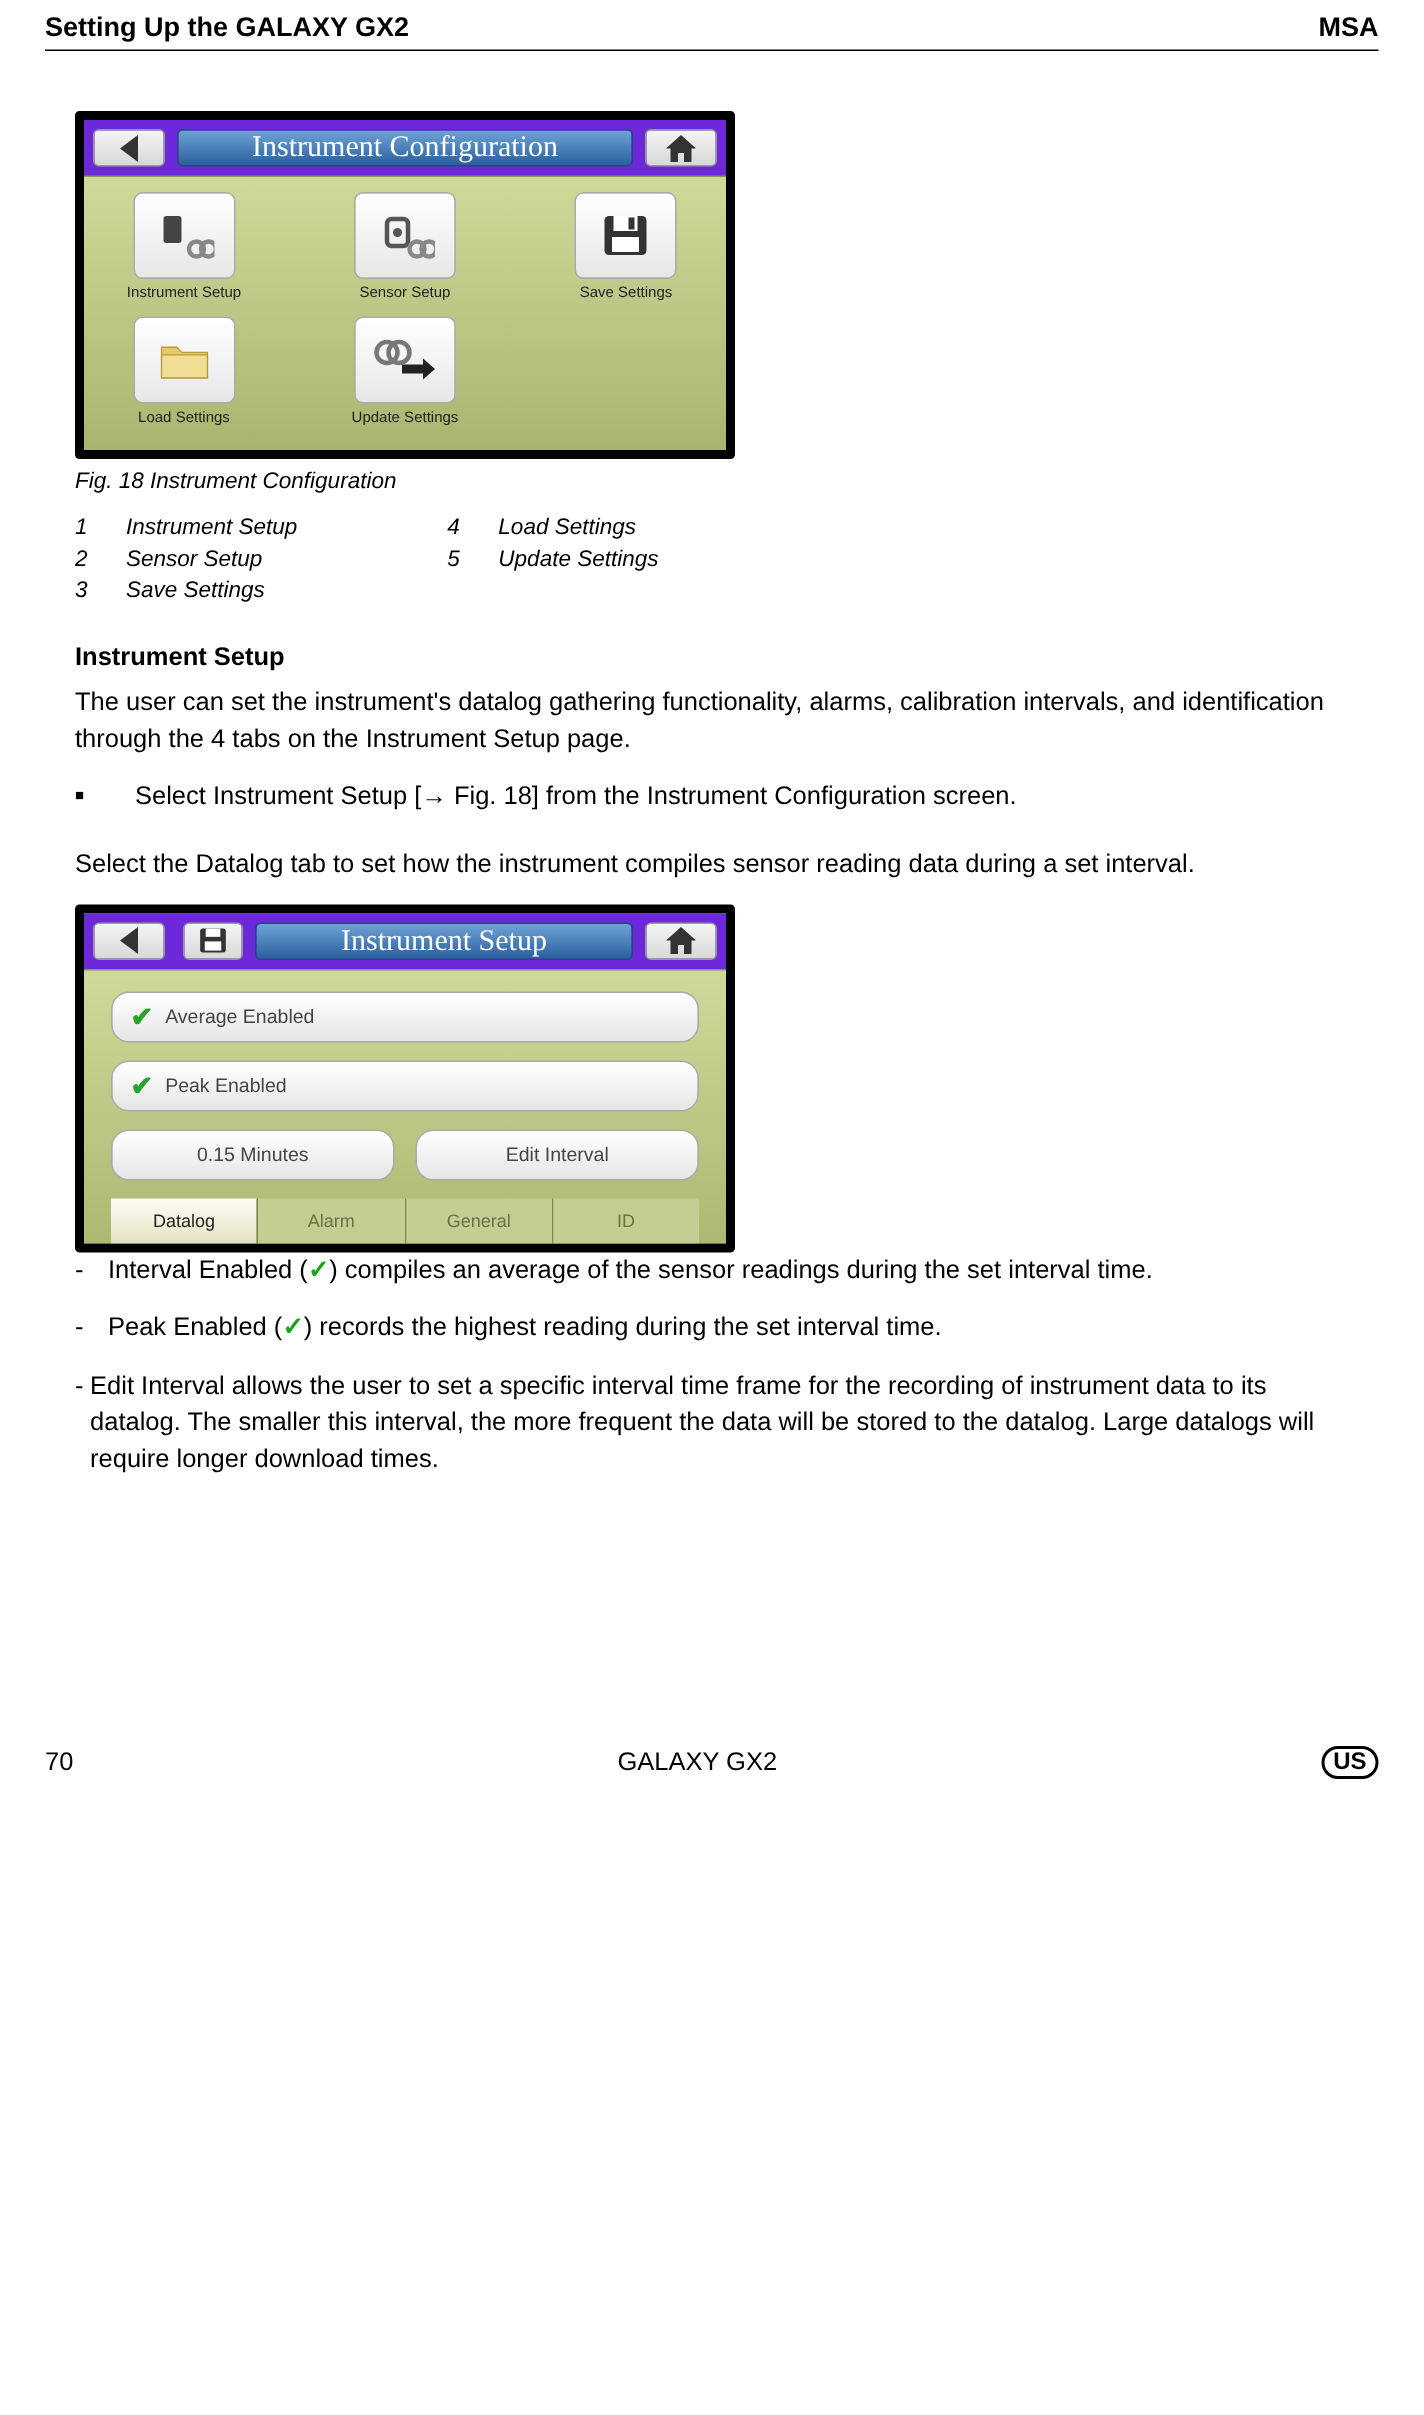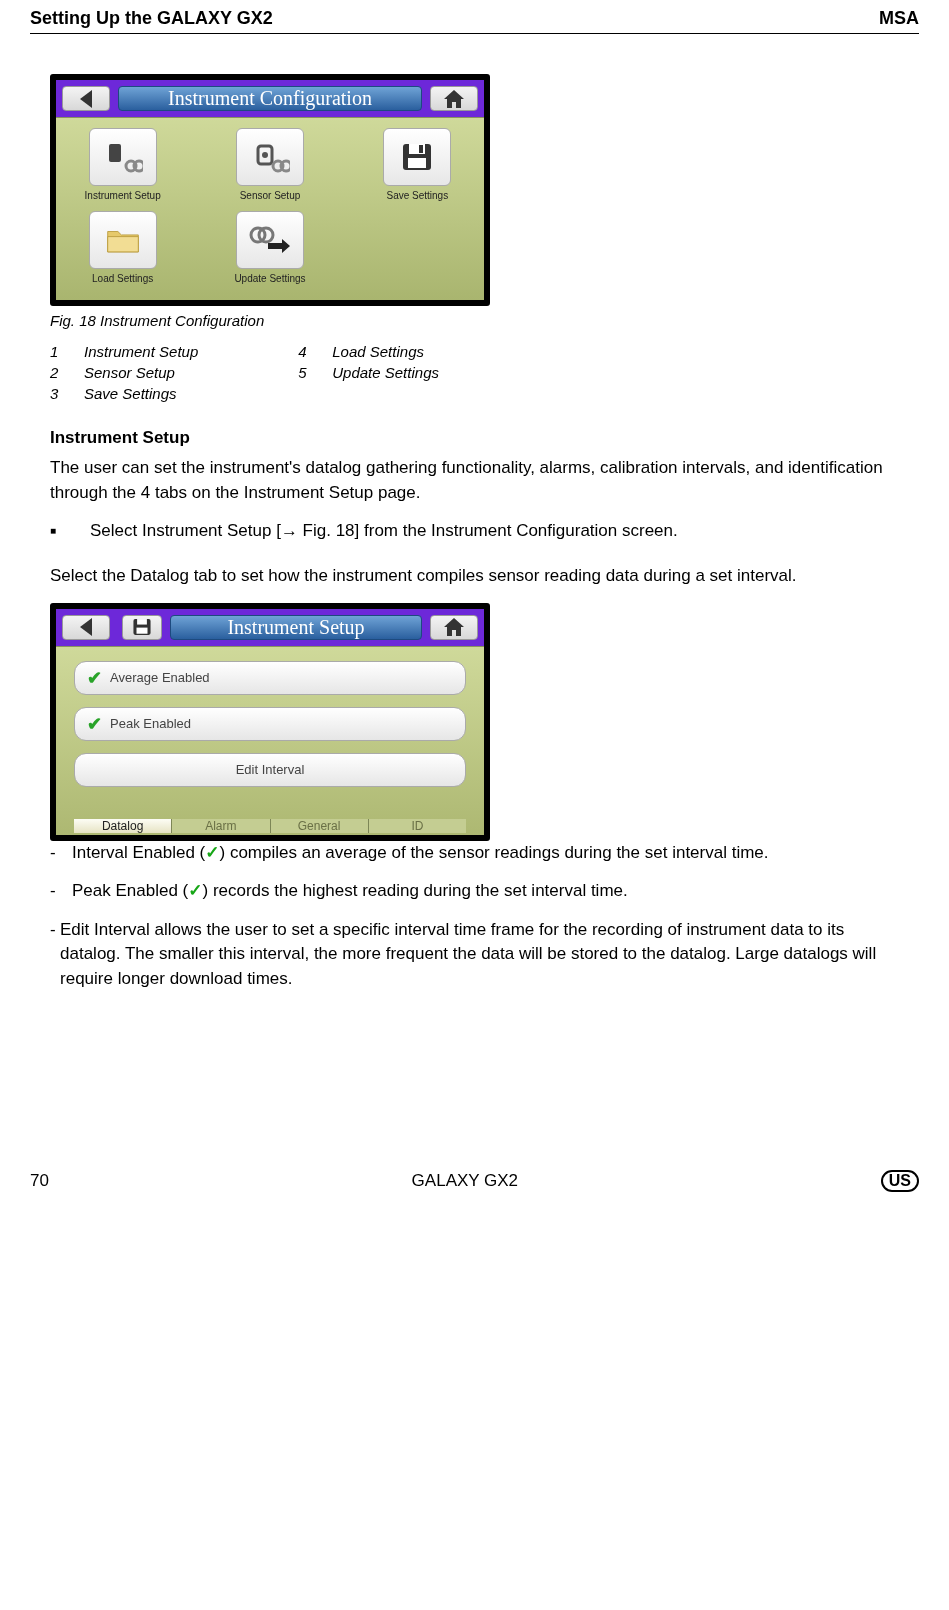--- a/index.html
+++ b/index.html
@@ -118,23 +118,21 @@
   .ss2-btn .check {
     color: #29a329;
     font-weight: bold;
     font-size: 18px;
     margin-right: 8px;
   }
   .ss2-row { display: flex; gap: 14px; }
   .ss2-row .ss2-btn { flex: 1; justify-content: center; }
   .ss2-tabs {
     display: flex;
-    margin-top: 18px;
-    height: 18px;
-    align-items: center;
+    height: 30px;
   }
   .ss2-tab {
     flex: 1;
     display: flex;
     align-items: center;
     justify-content: center;
     font-size: 12px;
     border-right: 1px solid #7d8656;
     color: #444;
   }
@@ -328,20 +326,21 @@
     <div class="ss2-body">
       <div class="ss2-btn">
         <span class="check">✔</span>
         <span>Average Enabled</span>
       </div>
       <div class="ss2-btn">
         <span class="check">✔</span>
         <span>Peak Enabled</span>
       </div>
       <div class="ss2-row">
+        <div class="ss2-btn">0.15 Minutes</div>
         <div class="ss2-btn">Edit Interval</div>
       </div>
       <div class="ss2-tabs">
         <div class="ss2-tab active">Datalog</div>
         <div class="ss2-tab inactive">Alarm</div>
         <div class="ss2-tab inactive">General</div>
         <div class="ss2-tab inactive">ID</div>
       </div>
     </div>
   </div>

